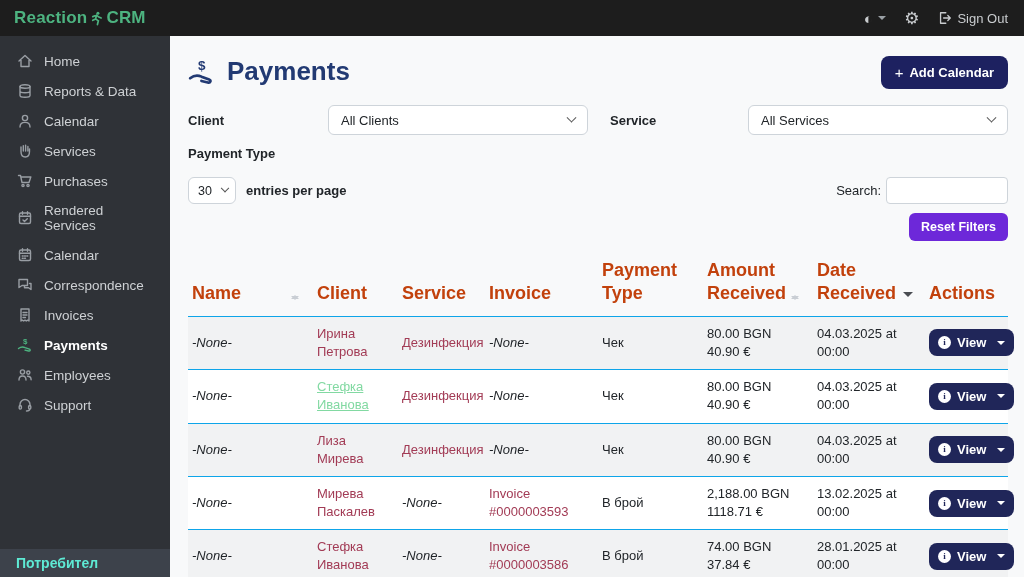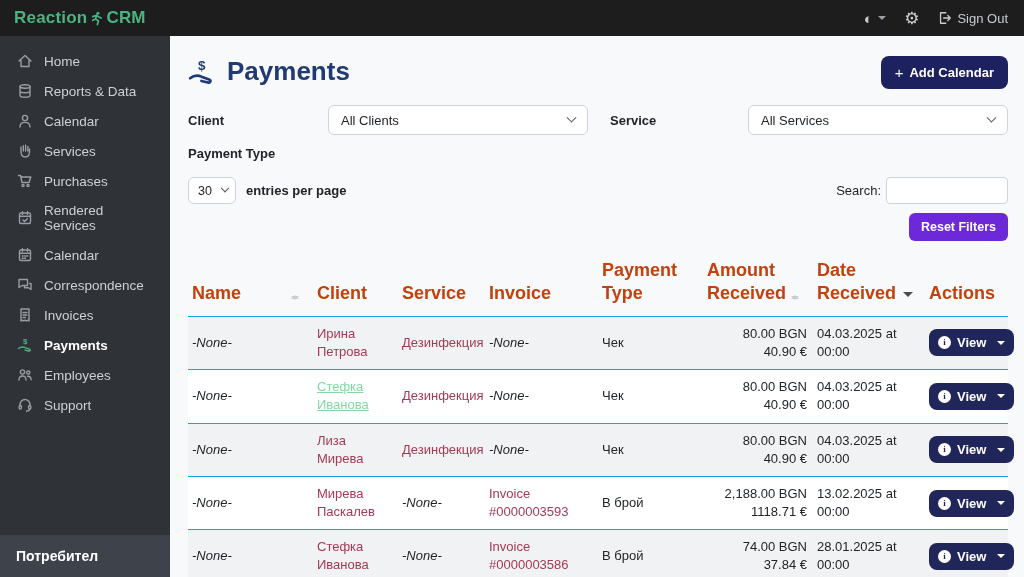--- a/index.html
+++ b/index.html
@@ -15,21 +15,21 @@
   .caret-sm { width:0; height:0; border:4px solid transparent; border-top-color:#9aa0a5; margin-top:4px; }
 
   
   .sidebar { background:#2f3237; display:flex; flex-direction:column; padding-top:10px; position:relative; }
   .nav-item { display:flex; align-items:center; gap:11px; padding:7px 16px; color:#ced1d4; font-size:13.5px; cursor:pointer; }
   .nav-item .ic { width:17px; height:16px; flex:0 0 17px; display:flex; align-items:center; justify-content:center; }
   .nav-item svg { stroke:#999ea4; fill:none; stroke-width:1.4; stroke-linecap:round; stroke-linejoin:round; }
   .nav-item.active { color:#ffffff; font-weight:700; }
   .nav-item.active svg { stroke:#4db380; }
   .nav-item.active svg text { fill:#4db380; stroke:none; }
-  .sidebar-footer { margin-top:auto; background:#3d424b; color:#ffffff; font-weight:700; font-size:14px; padding:13px 16px; }
+  .sidebar-footer { margin-top:auto; background:#3d424b; color:#5eead4; font-weight:700; font-size:14px; padding:6px 16px; }
 
   
   .content { background:#f8f9fa; padding:20px 16px 0 18px; overflow:hidden; }
   .page-head { display:flex; align-items:flex-start; justify-content:space-between; }
   .title-wrap { display:flex; align-items:center; gap:9px; }
   .page-title { font-size:26px; font-weight:800; color:#223a73; }
   .btn-primary { background:#1d2160; color:#fff; border:none; border-radius:8px; font-size:13px; font-weight:600;
                  padding:8px 14px; display:flex; align-items:center; gap:6px; cursor:pointer; font-family:inherit; }
   .btn-teal { background:#6d28d9; color:#fff; border:none; border-radius:6px; font-size:12.5px; font-weight:600;
               padding:7px 12px; cursor:pointer; font-family:inherit;margin-left:22px; }
@@ -68,21 +68,21 @@
   .lnk-green { color:#82d9a2; text-decoration:underline; cursor:pointer; }
   .sort { position:absolute; right:14px; bottom:12px; width:8px; height:13px; }
   .sort-both::before { content:""; position:absolute; top:0; left:0; border:4px solid transparent; border-bottom-color:#c9ced4; }
   .sort-both::after  { content:""; position:absolute; bottom:0; left:0; border:4px solid transparent; border-top-color:#c9ced4; }
   .sort-desc::after  { content:""; position:absolute; bottom:2px; left:0; border:5px solid transparent; border-top-color:#4a4d52; }
   .view-btn { background:#202659; color:#fff; border:none; border-radius:8px; padding:6px 9px;
               display:flex; align-items:center; gap:6px; font-size:13px; font-weight:600; cursor:pointer; font-family:inherit; }
   .info-ic { width:13px; height:13px; border-radius:50%; background:#fff; color:#202659;
              font-size:9px; font-weight:700; line-height:13px; text-align:center; font-family:"Liberation Serif", serif; }
   .caret-w { width:0; height:0; border:4px solid transparent; border-top-color:#fff; margin-top:4px; margin-left:5px; }
-  .amount-line { white-space:nowrap;text-align:right; }
+  .amount-line { white-space:nowrap; }
 </style>
 </head>
 <body>
 
 <div class="app">
 
   <div class="brand-area">
     <div class="brand">
       <span>Reaction</span>
       <span style="display:flex;margin:0 1px;">

